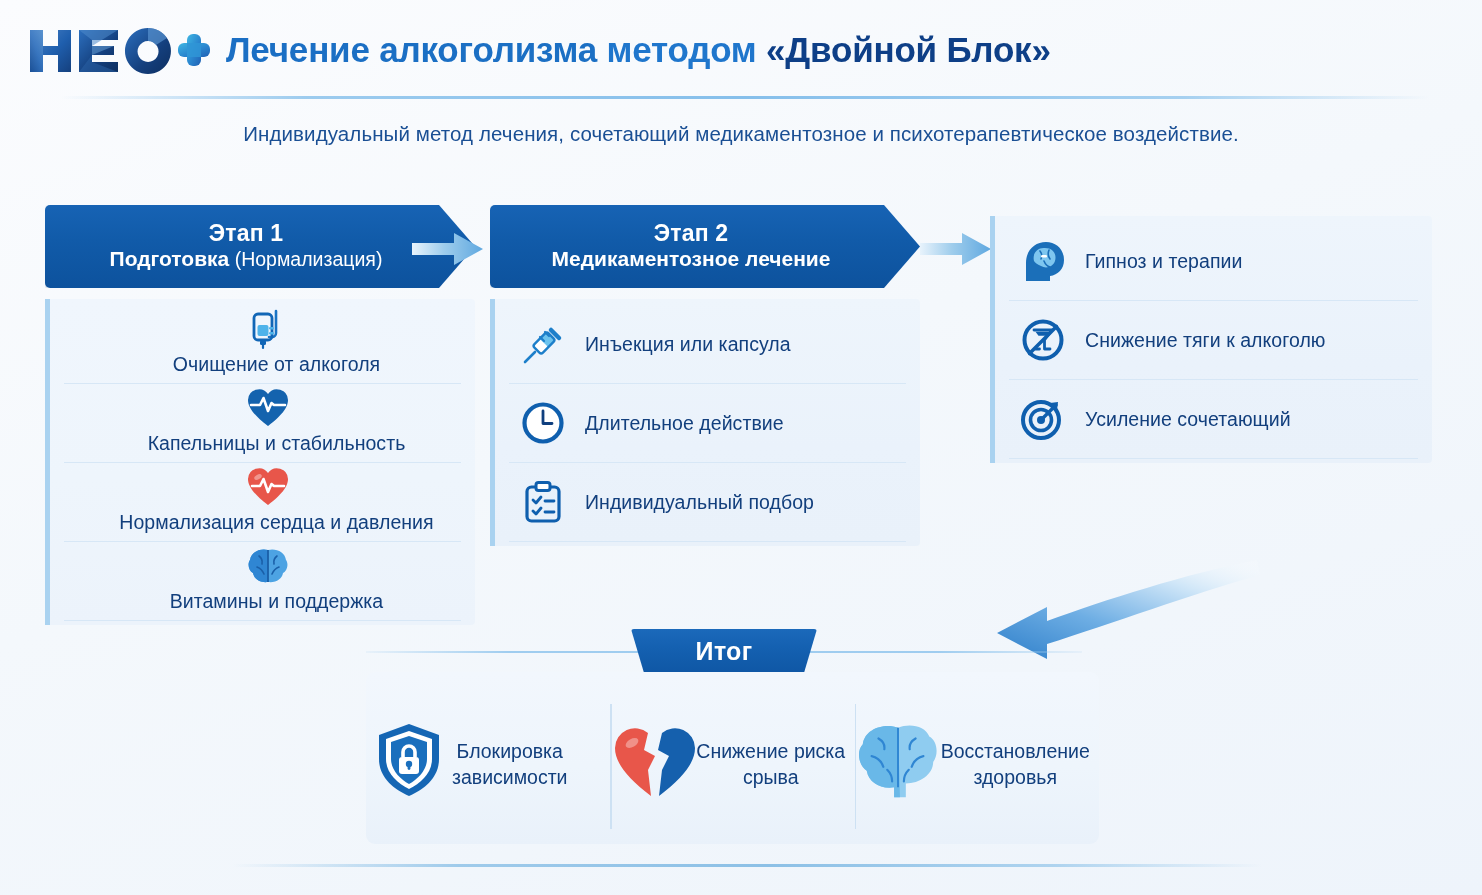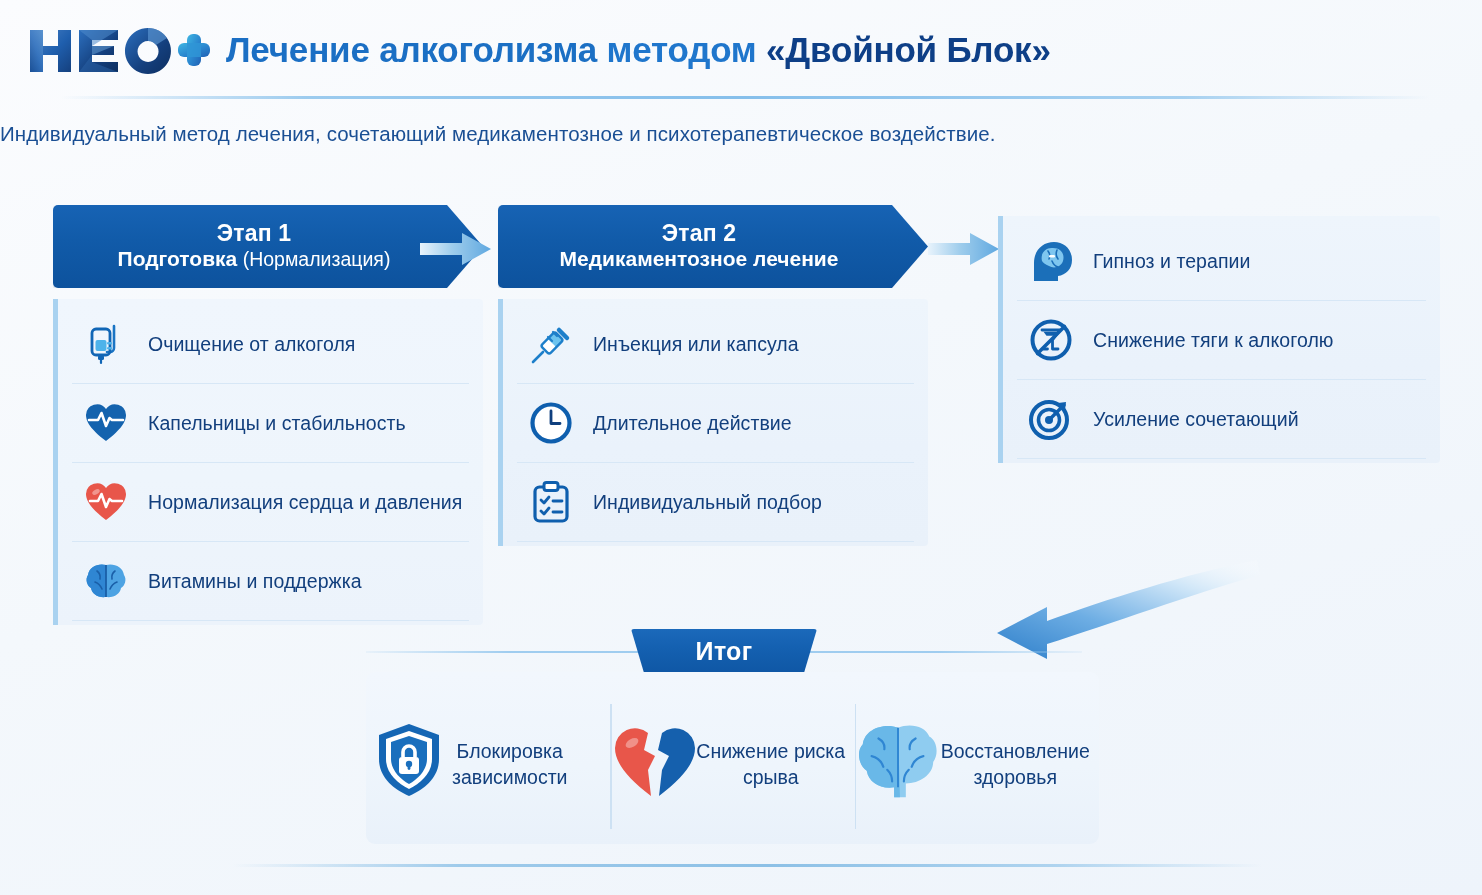--- a/index.html
+++ b/index.html
@@ -56,30 +56,30 @@
       rgba(128,188,234,0.95) 50%,
       rgba(146,198,237,0.8) 82%,
       rgba(168,208,240,0) 100%);
     border-radius: 2px;
   }
 
   .subtitle {
     position: absolute;
     left: 0; top: 122px;
     width: 1482px;
-    text-align: left;
+    text-align: center;
     font-size: 20.5px;
     color: #1a4f94;
     letter-spacing: 0.1px;
   }
 
   
   .stages {
     position: absolute;
-    left: 8px; top: 205px;
+    left: 0; top: 205px;
     width: 1198px;
     height: 420px;
   }
 
   .stage {
     position: absolute;
     top: 0;
     width: 430px;
   }
   .stage-1 { left: 45px;  }
@@ -131,21 +131,21 @@
   }
   .stage-1 .stage-body { background: linear-gradient(to bottom, #f0f6fd 0%, #eef5fc 55%, #ecf3fb 100%); }
 
   .feat {
     display: flex;
     align-items: center;
     height: 79px;
     border-bottom: 1.5px solid #d7e7f6;
     padding-left: 10px;
   }
-  .stage-1 .feat { height: 79px; }
+  .stage-1 .feat { height: 79px; flex-direction: column; }
 
   .feat-icon {
     width: 48px; height: 48px;
     flex: 0 0 48px;
     display: flex;
     align-items: center;
     justify-content: center;
   }
   .feat-icon svg { display: block; }
 

